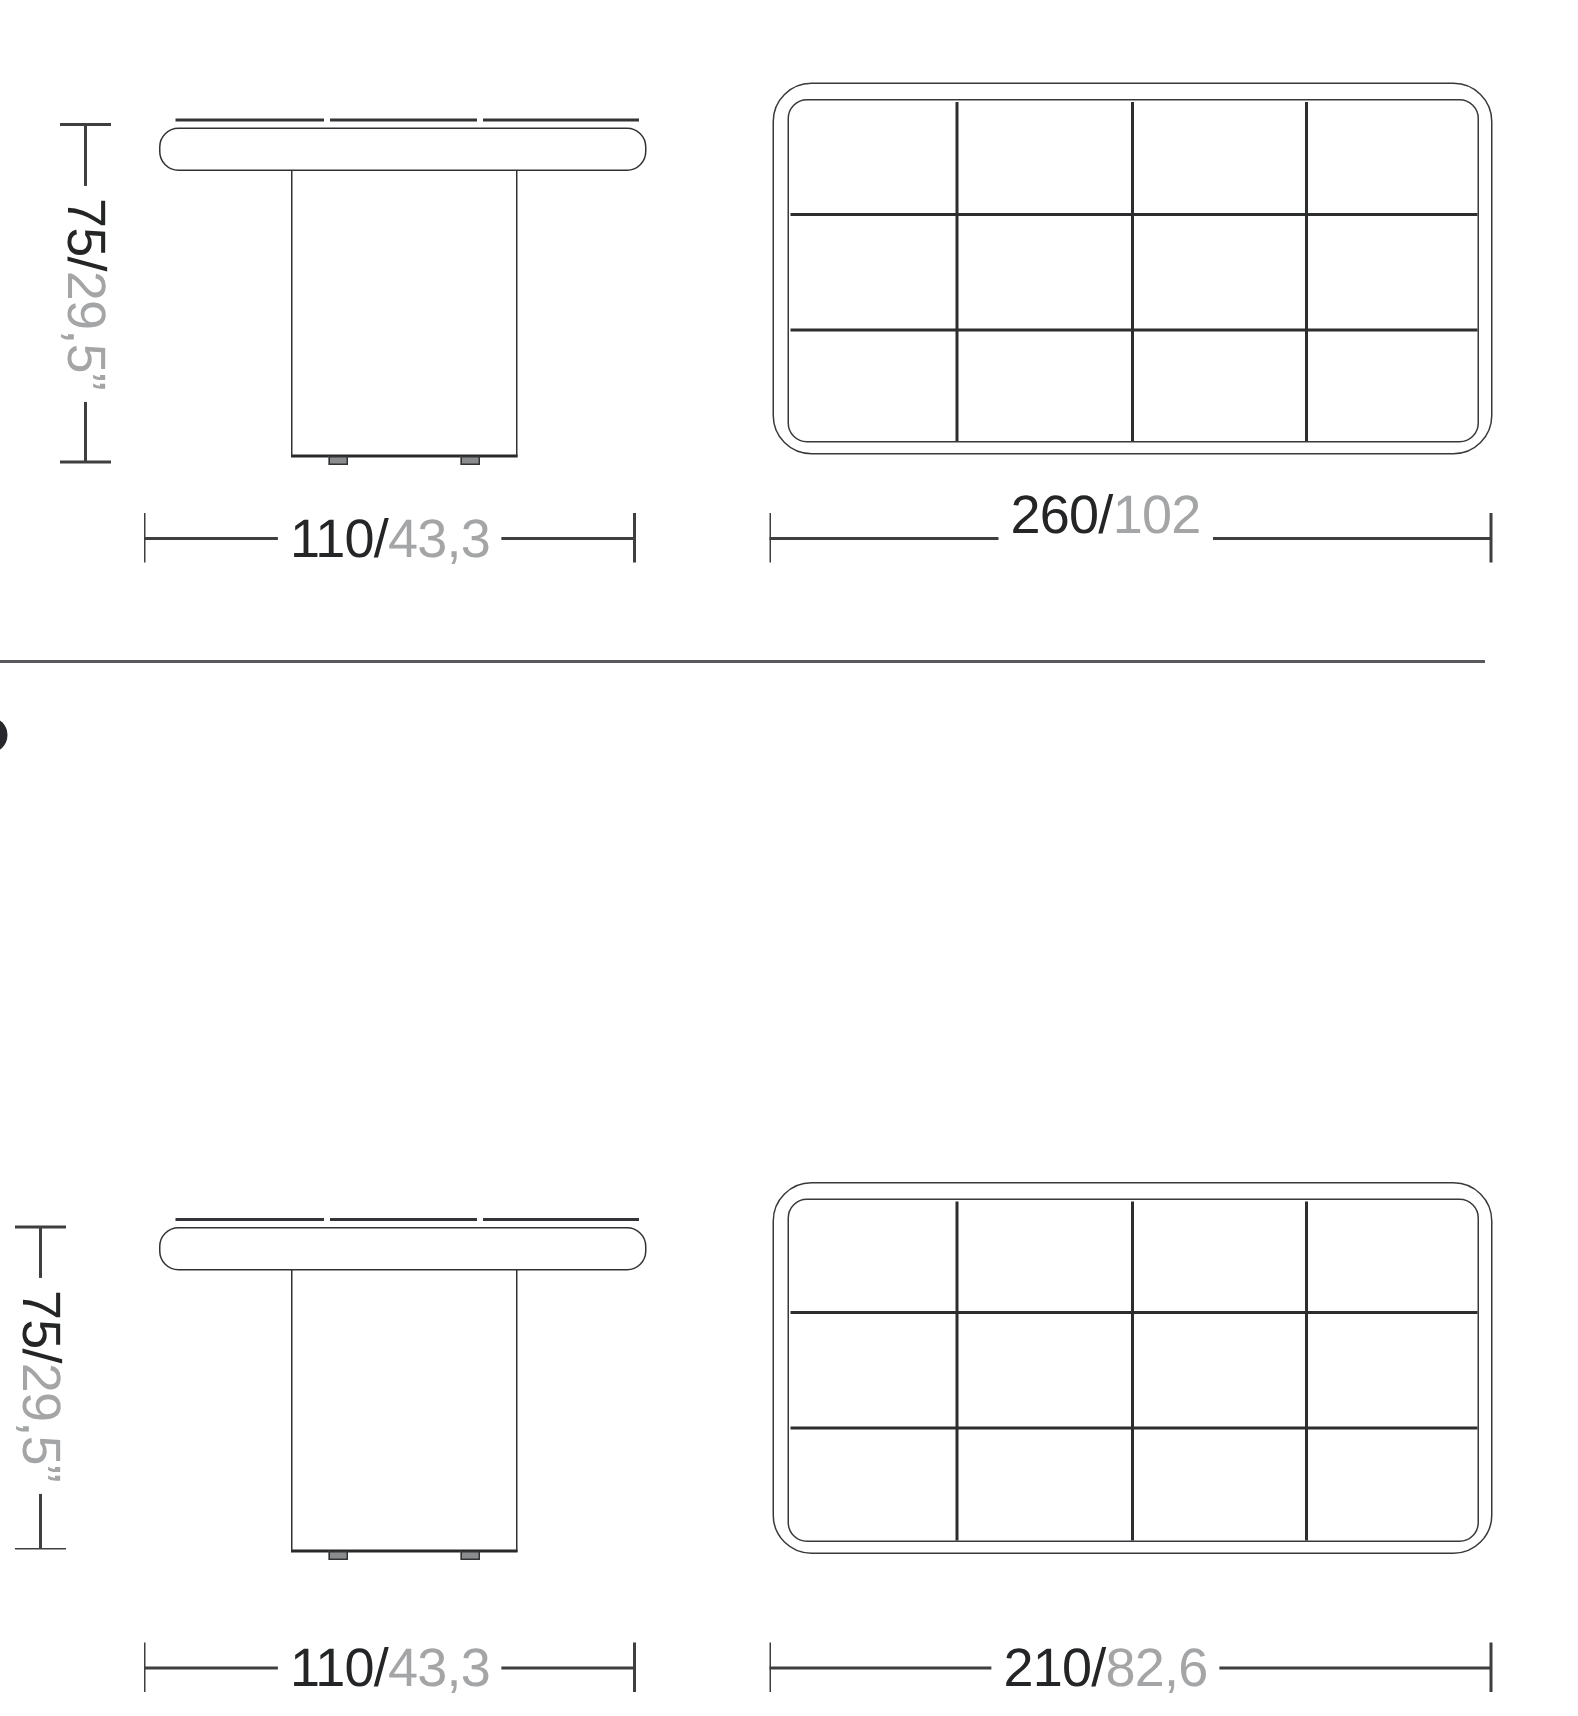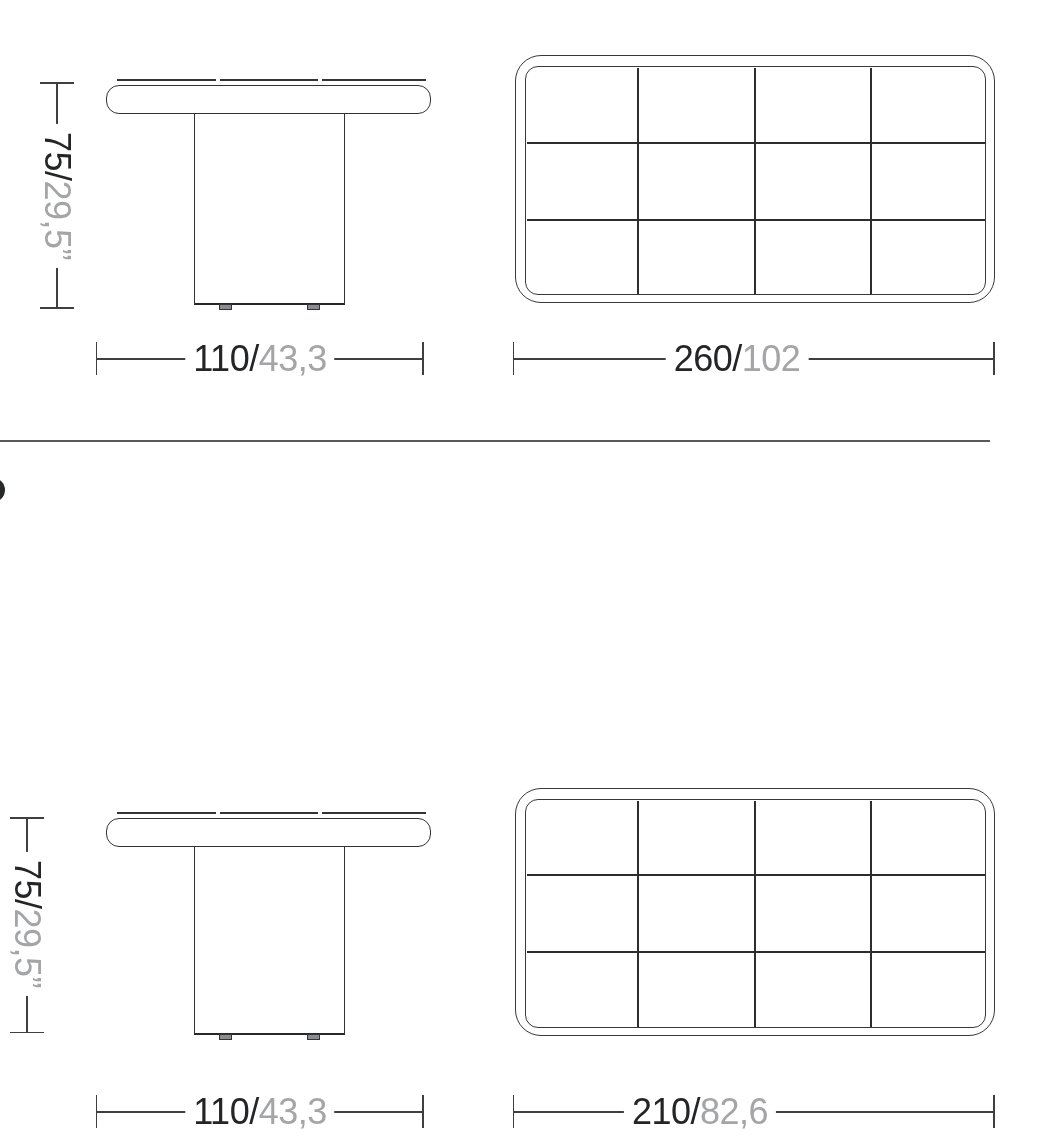--- a/index.html
+++ b/index.html
@@ -67,21 +67,21 @@
     <div class="gridline" style="left:753.5px;top:67.5px;width:2px;height:226px;"></div>
     <div class="gridline" style="left:870px;top:67.5px;width:2px;height:226px;"></div>
     <div class="gridline" style="left:526.5px;top:142px;width:458px;height:2px;"></div>
     <div class="gridline" style="left:526.5px;top:219px;width:458px;height:2px;"></div>
   </div>
 
   <div>
     <div class="dim" style="left:513px;top:358px;width:481px;height:1.5px;"></div>
     <div class="dim" style="left:512.5px;top:342px;width:1.5px;height:33px;"></div>
     <div class="dim" style="left:993px;top:342px;width:1.5px;height:33px;"></div>
-    <div class="dim-label" style="left:737px;top:359px;">
+    <div class="dim-label" style="left:737px;top:343px;">
       <span class="cm">260/</span><span class="inch">102</span>
     </div>
   </div>
 
   <div class="divider" style="left:0;top:439.5px;width:990px;height:2px;"></div>
   <div class="logo-frag" style="left:-19px;top:478px;width:24px;height:24px;"></div>
 
   <div>
     <div class="ln" style="left:117px;top:812px;width:99px;height:1.5px;"></div>
     <div class="ln" style="left:220px;top:812px;width:98px;height:1.5px;"></div>
@@ -117,18 +117,18 @@
     <div class="gridline" style="left:753.5px;top:800.5px;width:2px;height:226px;"></div>
     <div class="gridline" style="left:870px;top:800.5px;width:2px;height:226px;"></div>
     <div class="gridline" style="left:526.5px;top:874px;width:458px;height:2px;"></div>
     <div class="gridline" style="left:526.5px;top:951px;width:458px;height:2px;"></div>
   </div>
 
   <div>
     <div class="dim" style="left:513px;top:1111px;width:481px;height:1.5px;"></div>
     <div class="dim" style="left:512.5px;top:1095px;width:1.5px;height:33px;"></div>
     <div class="dim" style="left:993px;top:1095px;width:1.5px;height:33px;"></div>
-    <div class="dim-label" style="left:700px;top:1112px;">
+    <div class="dim-label" style="left:737px;top:1112px;">
       <span class="cm">210/</span><span class="inch">82,6</span>
     </div>
   </div>
 
 </div>
 
 </body></html>

